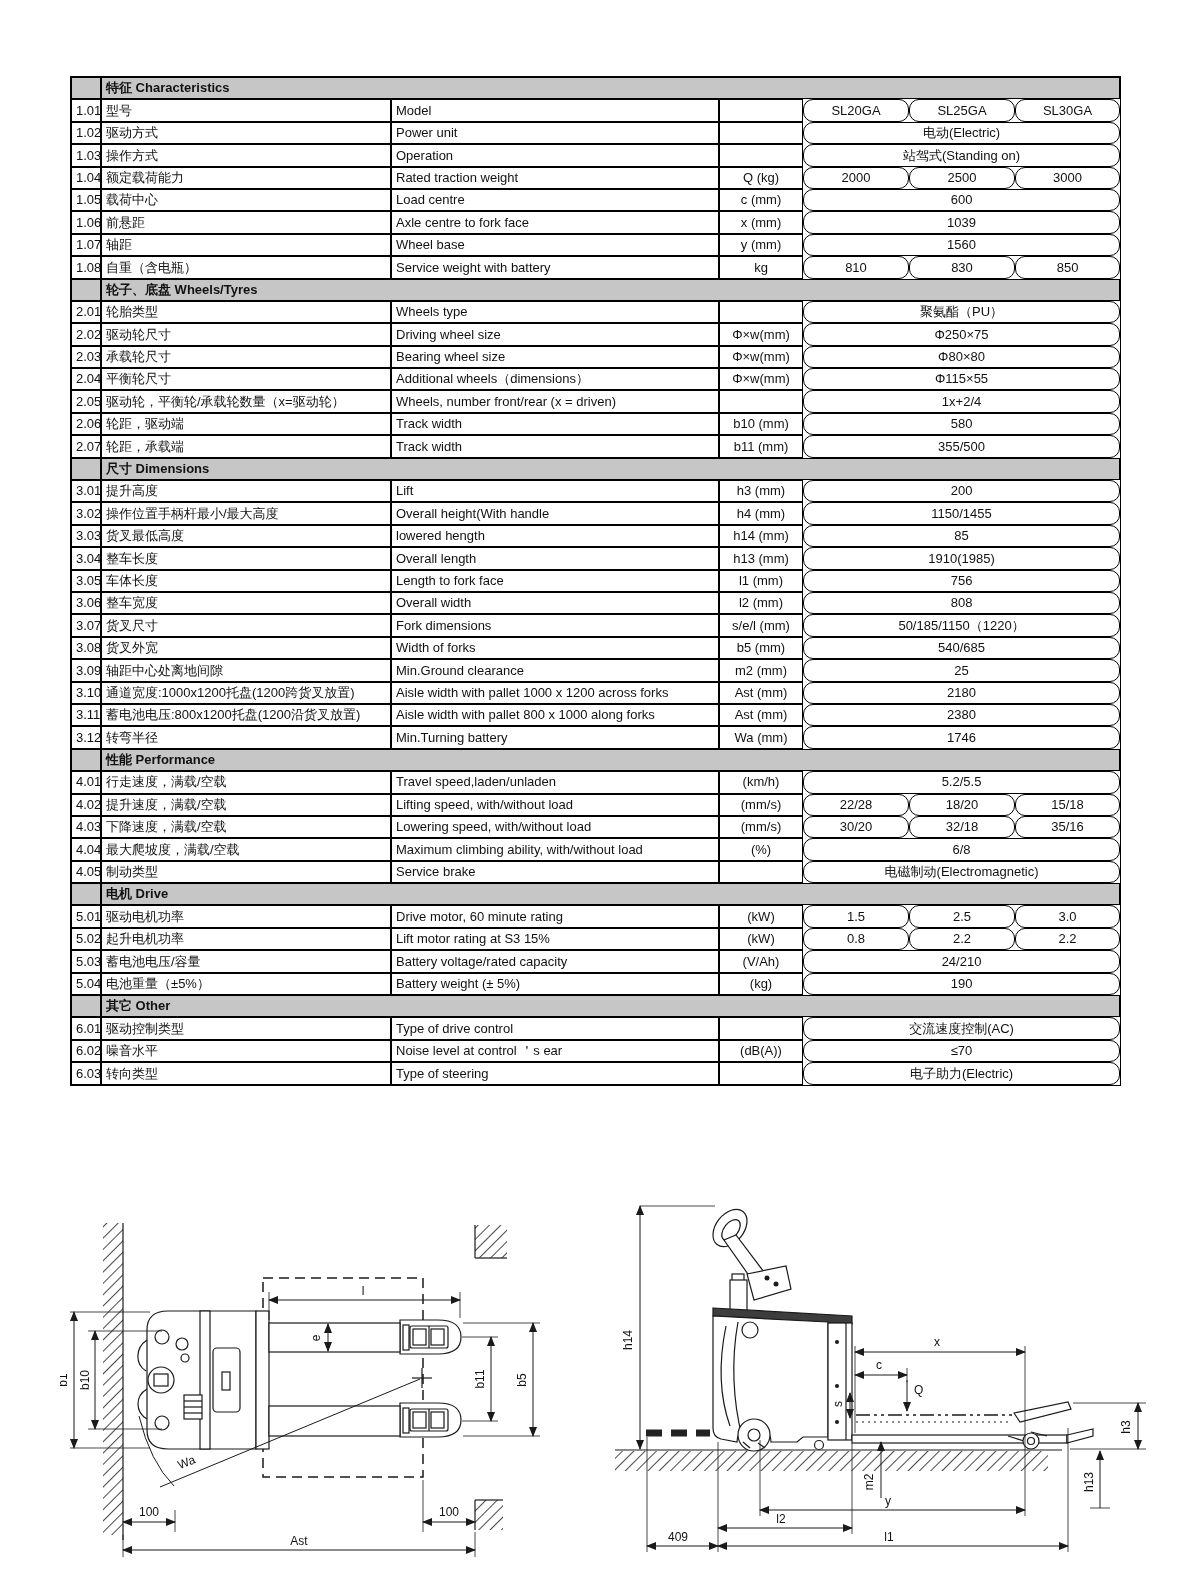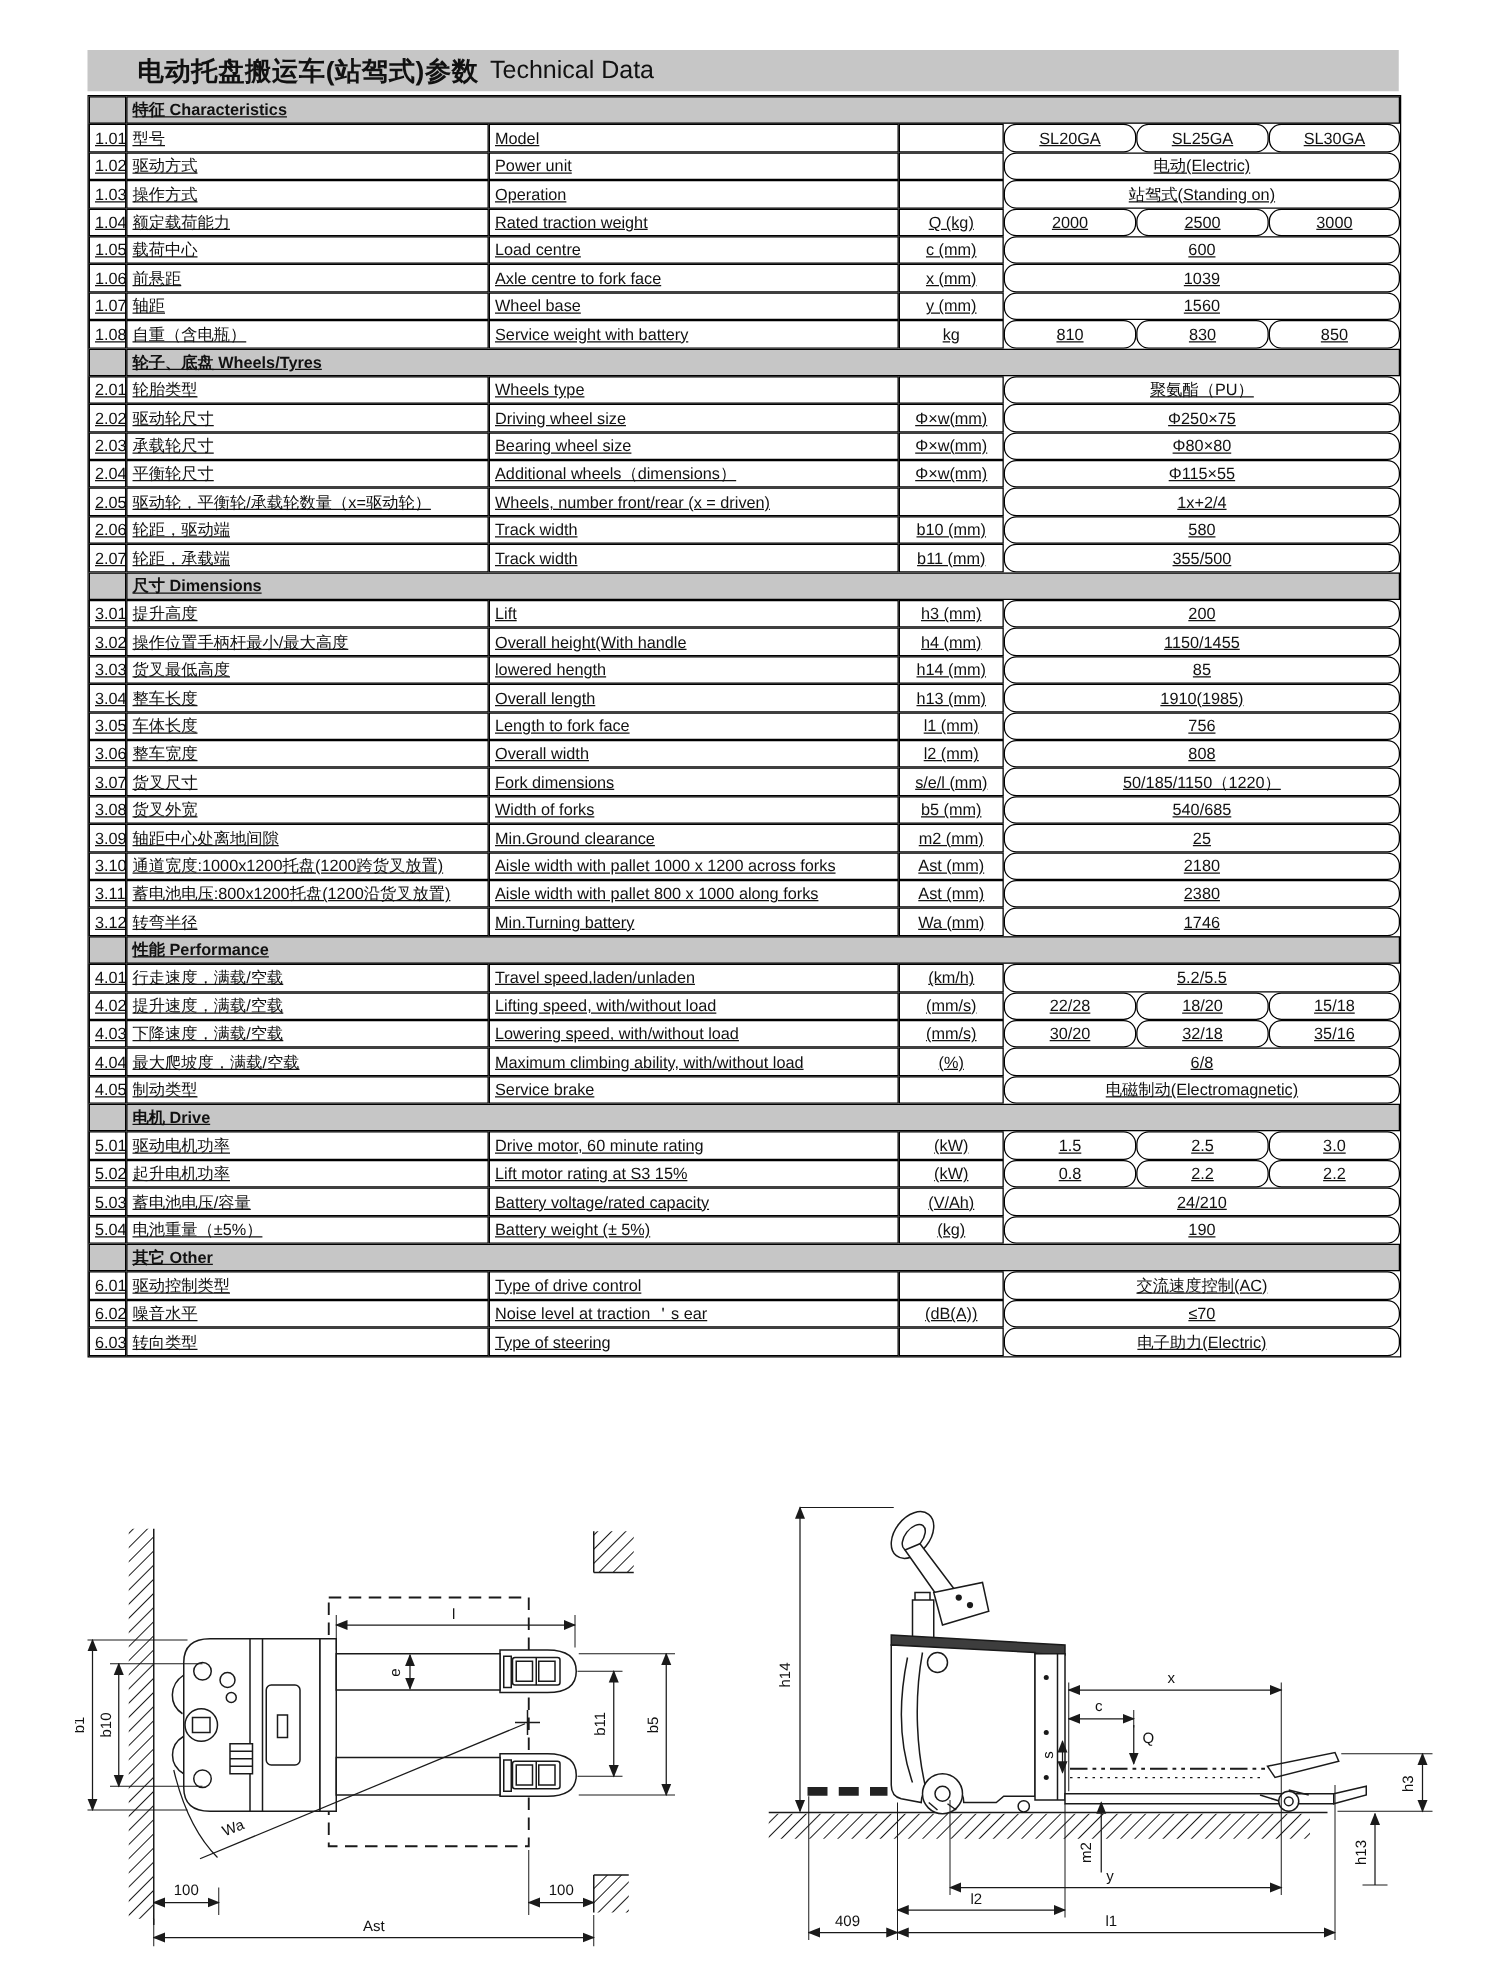--- a/index.html
+++ b/index.html
@@ -3,21 +3,21 @@
 <meta charset="utf-8">
 <style>
   html,body{margin:0;padding:0;background:#fff;}
   .page{position:relative;width:1200px;height:1583px;background:#fff;overflow:hidden;
         font-family:"Liberation Sans","DejaVu Sans",sans-serif;color:#111;}
   .title-bar{position:absolute;left:70px;top:40px;width:1049px;height:33px;background:#c6c6c6;
              display:flex;align-items:center;padding-left:40px;box-sizing:border-box;}
   .title-cn{font-weight:bold;font-size:21px;letter-spacing:0.5px;}
   .title-en{font-size:20px;margin-left:9px;}
   table.spec{position:absolute;left:70px;top:76px;width:1049px;border-collapse:separate;
-             border-spacing:0;border:1px solid #000;table-layout:fixed;text-decoration:underline;}
+             border-spacing:0;border:1px solid #000;table-layout:fixed;}
   table.spec td{border:1px solid #000;height:22.4px;font-size:13px;vertical-align:middle;
                 padding:0 4px;overflow:hidden;white-space:nowrap;box-sizing:border-box;line-height:1.05;}
   td.no{font-size:11.5px;text-align:left;padding:0 1px 0 3px;margin-left:41px;}
   td.cn{font-size:12.5px;padding-left:7px;}
   td.en{font-size:13px;padding-left:7px;}
   td.unit{text-align:center;font-size:12.5px;padding:0 1px;}
   td.val{text-align:center;font-size:13px;border-radius:10px;}
   td.sec{background:#c6c6c6;font-weight:bold;font-size:13.5px;padding-left:7px;}
   td.seccorner{background:#c6c6c6;}
   .drawing{position:absolute;}
@@ -29,24 +29,20 @@
   .dk{stroke:#1a1a1a;stroke-width:1.2;fill:#3d3d3d;}
   .dim{stroke:#1a1a1a;stroke-width:1;fill:none;}
   .ext{stroke:#1a1a1a;stroke-width:0.8;fill:none;}
   .dash{stroke:#1a1a1a;stroke-width:1.5;fill:none;stroke-dasharray:10 6;}
 </style>
 </head>
 <body>
 
 <div class="page">
 
-  <div class="title-bar">
-    <span class="title-cn">电动托盘搬运车(站驾式)参数</span>
-    <span class="title-en">Technical Data</span>
-  </div>
 
   <table class="spec">
     <colgroup>
       <col style="width:30px">
         <col style="width:290px">
         <col style="width:328px">
       <col style="width:84px">
         <col style="width:106px">
         <col style="width:106px">
         <col style="width:105px">
@@ -345,21 +341,21 @@
         <tr>
           <td class="no">6.01</td>
           <td class="cn">驱动控制类型</td>
           <td class="en">Type of drive control</td>
           <td class="unit"></td>
           <td class="val" colspan="3">交流速度控制(AC)</td>
         </tr>
         <tr>
           <td class="no">6.02</td>
           <td class="cn">噪音水平</td>
-          <td class="en">Noise level at traction ＇s ear</td>
+          <td class="en">Noise level at control ＇s ear</td>
           <td class="unit">(dB(A))</td>
           <td class="val" colspan="3">≤70</td>
         </tr>
         <tr>
           <td class="no">6.03</td>
           <td class="cn">转向类型</td>
           <td class="en">Type of steering</td>
           <td class="unit"></td>
           <td class="val" colspan="3">电子助力(Electric)</td>
         </tr>

